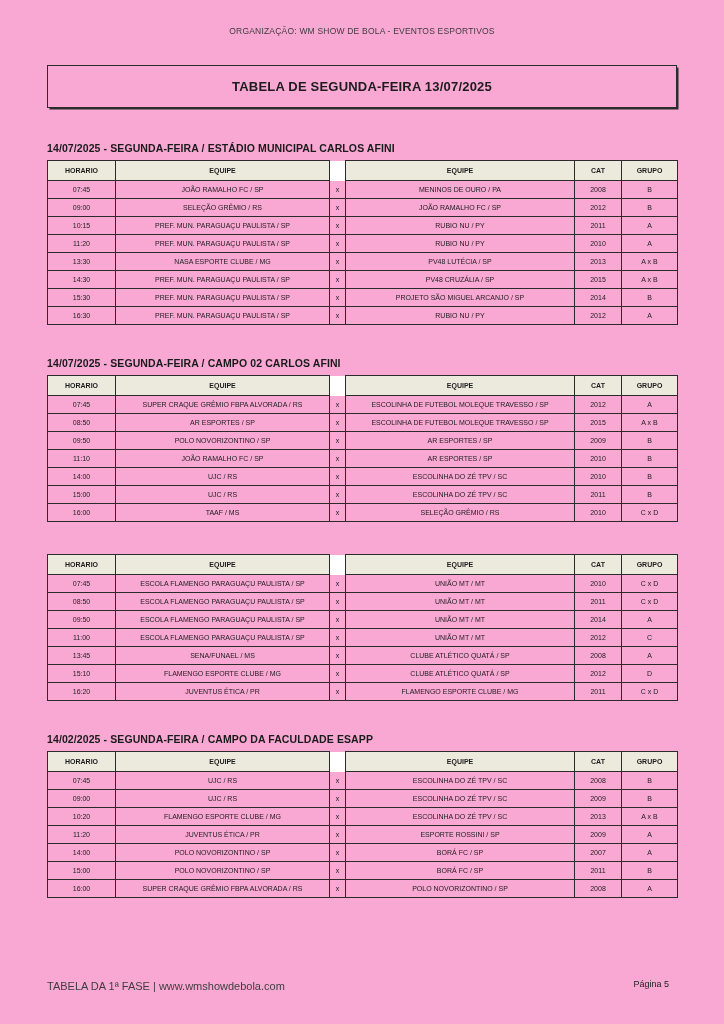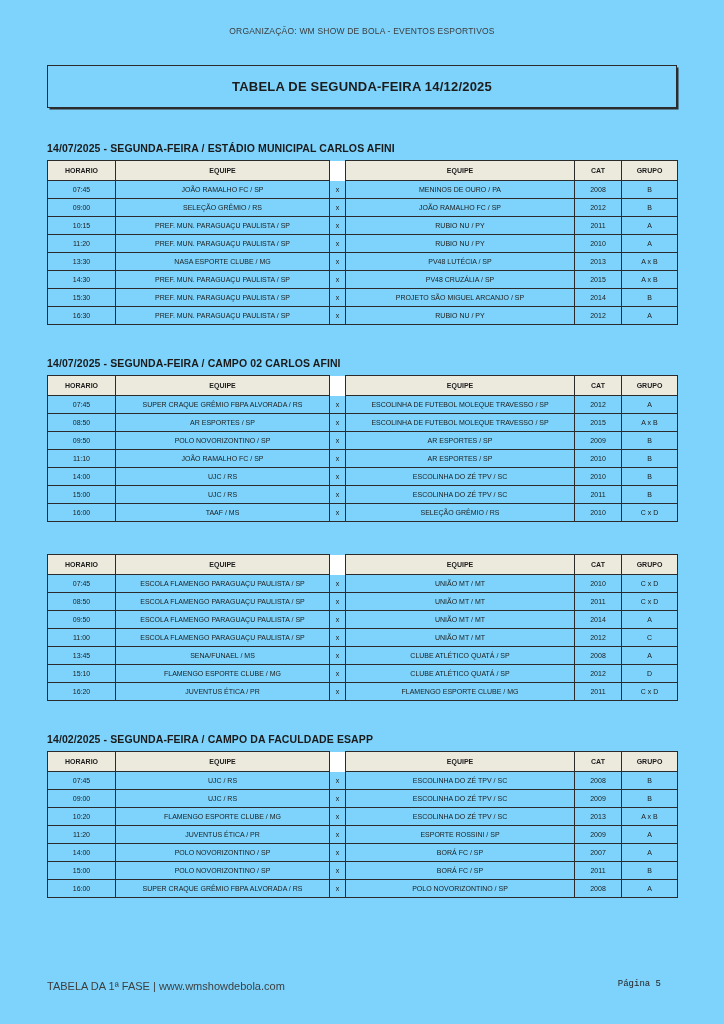--- a/index.html
+++ b/index.html
@@ -1,18 +1,18 @@
 <!DOCTYPE html>
 <html><head>
 <meta charset="utf-8">
 <style>
   html,body { margin:0; padding:0; background:#e8e8e8; }
   .page {
     position:relative; width:724px; height:1024px; margin:0 auto;
-    background:#7dd3fc; overflow:hidden;
+    background:#f9a8d4; overflow:hidden;
     font-family:"Liberation Sans", sans-serif; color:#1c1c1c;
   }
   .org-header {
     position:absolute; top:26px; left:0; width:724px;
     text-align:center; font-size:8.5px; color:#3c3c3c; letter-spacing:.2px;
   }
   .title-box {
     position:absolute; top:65px; left:47px; width:630px; height:43px;
     box-sizing:border-box; border:1.5px solid #2c2c2c;
     box-shadow:2px 2px 0 -0.5px #2c2c2c;
@@ -41,32 +41,32 @@
     background:#ffffff; border-top-style:hidden; border-bottom-style:hidden;
   }
   .c-hor{width:68px} .c-eq1{width:214px} .c-x{width:16px}
   .c-eq2{width:229px} .c-cat{width:47px} .c-gru{width:56px}
   .footer { position:absolute; top:980px; left:47px; width:630px; }
   .footer-center {
     display:block; width:100%; text-align:left;
     font-size:11px; color:#3e3e3e;
   }
   .footer-right {
-    position:absolute; right:16px; top:-1px; font-size:9px; color:#222222;font-family:Liberation Mono, monospace;
+    position:absolute; right:8px; top:-1px; font-size:9px; color:#222222;
   }
 </style>
 </head>
 <body>
 
 <div class="page">
 
   <div class="org-header">ORGANIZAÇÃO: WM SHOW DE BOLA - EVENTOS ESPORTIVOS</div>
 
   <div class="title-box">
-    <span>TABELA DE SEGUNDA-FEIRA 14/12/2025</span>
+    <span>TABELA DE SEGUNDA-FEIRA 13/07/2025</span>
   </div>
 
   <div id="sections">
       <section>
         <h2 class="section-heading">14/07/2025 - SEGUNDA-FEIRA / ESTÁDIO MUNICIPAL CARLOS AFINI</h2>
         <table class="sched">
           <colgroup>
             <col class="c-hor">
             <col class="c-eq1">
             <col class="c-x">

